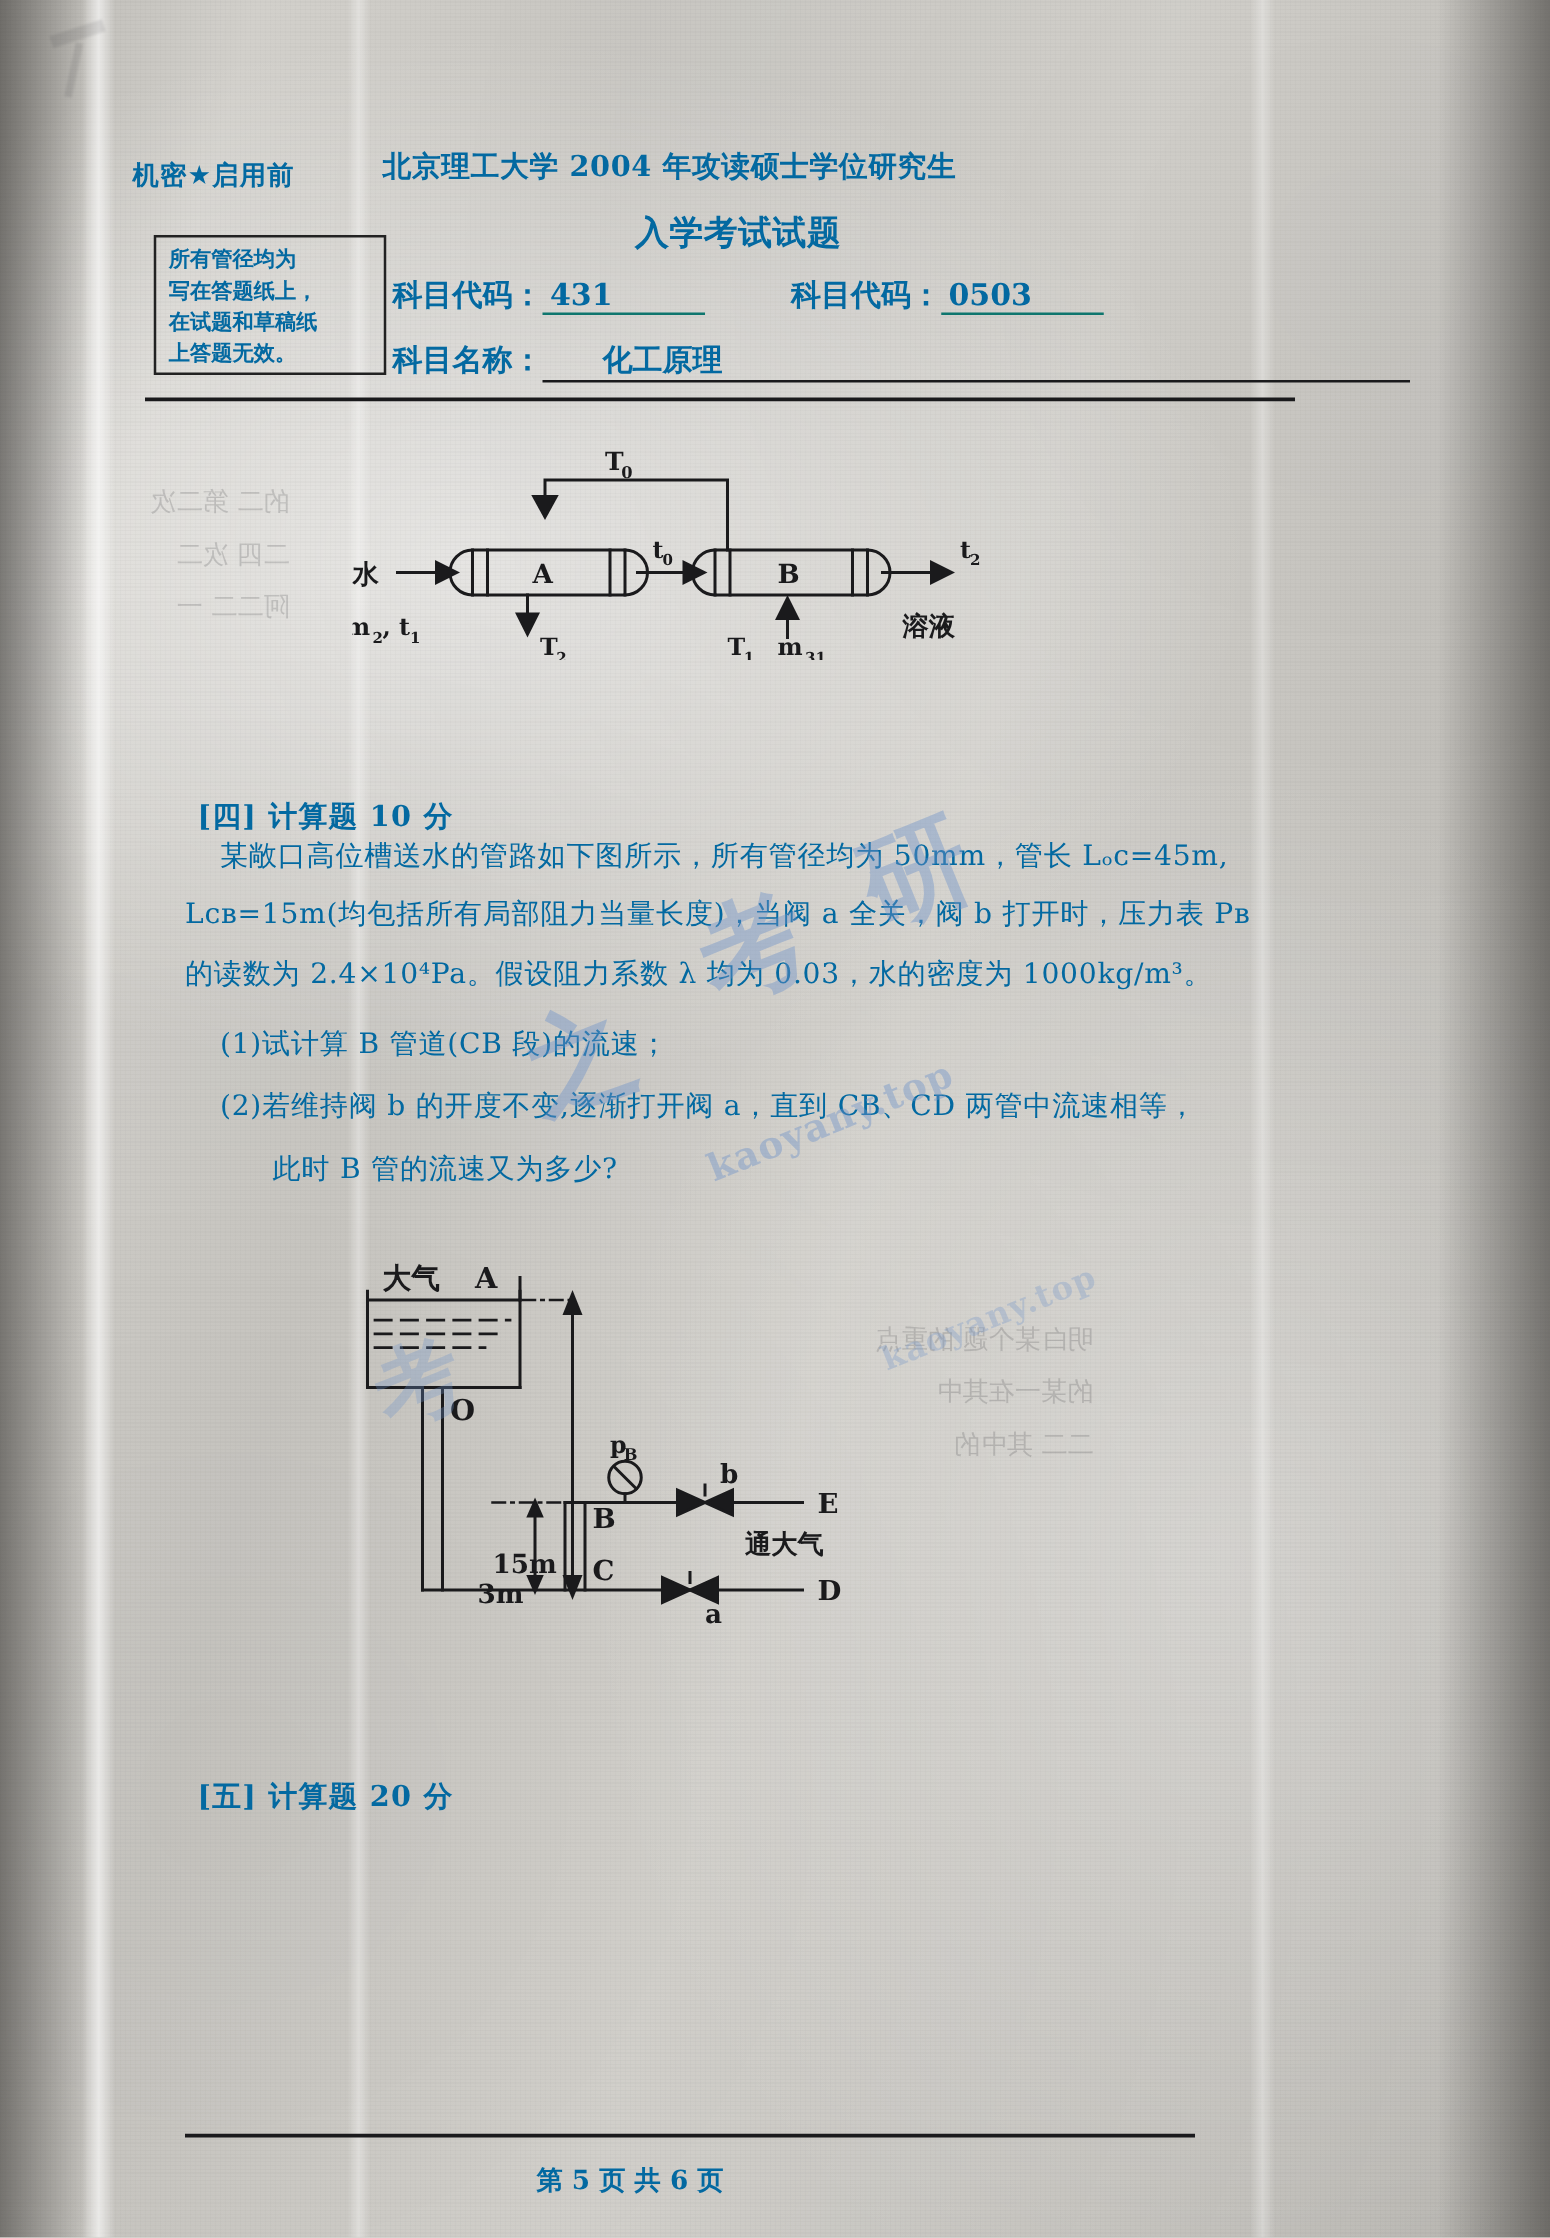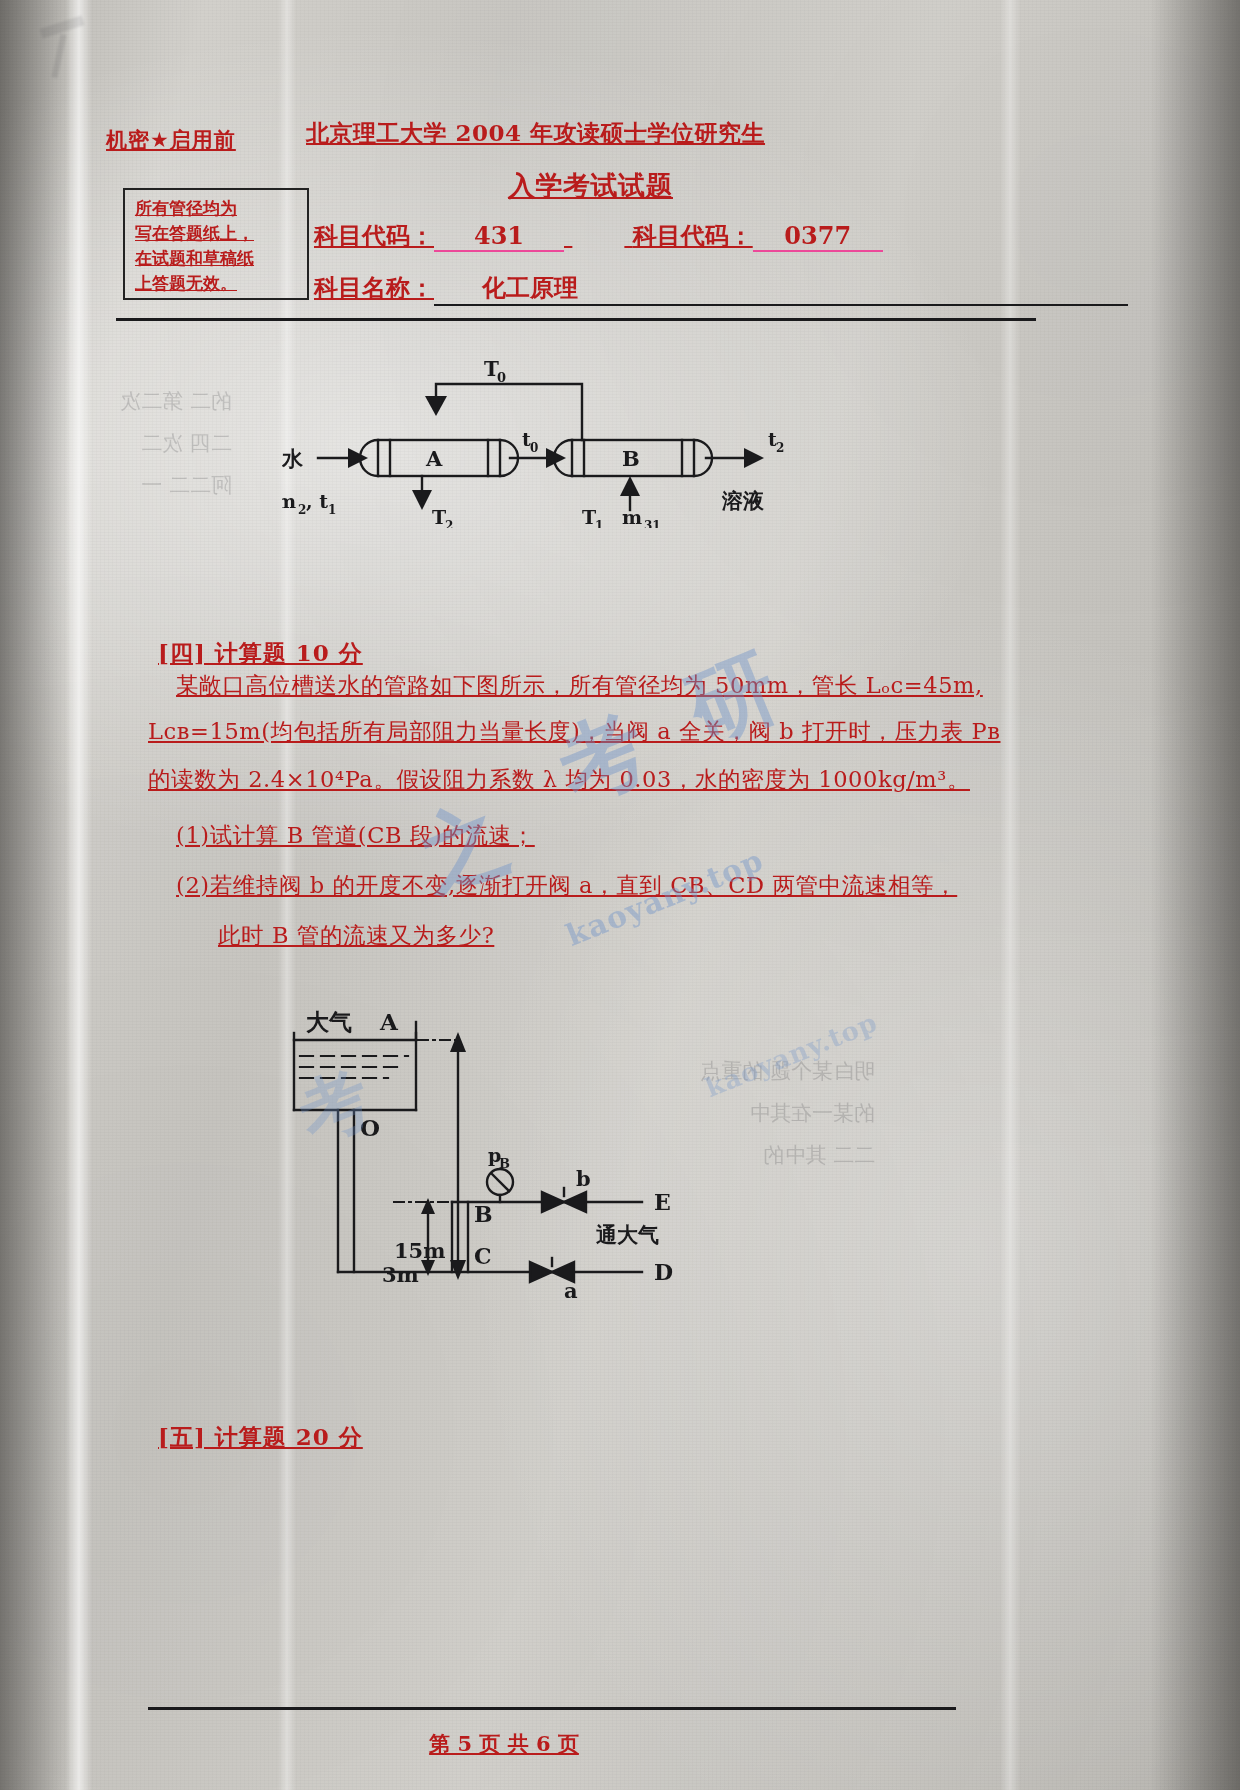--- a/index.html
+++ b/index.html
@@ -38,21 +38,21 @@
   }
   .darkedge{
     position:absolute;pointer-events:none;
     background:linear-gradient(90deg, rgba(50,48,45,.55), rgba(50,48,45,0));
   }
   
   #sheet{
     position:absolute;left:0;top:0;width:1240px;height:1790px;
     color:#1d1d1f;
   }
-  .ink{ color:#b91c1c;text-decoration:underline; }
+  .ink{ color:#0369a1; }
   
   .conf{
     position:absolute;left:106px;top:126px;
     font-size:21px;font-weight:700;letter-spacing:1px;
     font-family:"DejaVu Sans","Liberation Sans",sans-serif;
   }
   .title1{
     position:absolute;left:306px;top:118px;width:620px;
     font-size:23px;font-weight:700;letter-spacing:.5px;
     font-family:"DejaVu Serif","Liberation Serif",serif;
@@ -64,21 +64,21 @@
   }
   .noticebox{
     position:absolute;left:123px;top:188px;width:186px;height:112px;
     border:2px solid #222;
     padding:6px 8px 0 10px;box-sizing:border-box;
     font-size:17px;line-height:25px;font-weight:600;
   }
   .fieldrow{position:absolute;font-size:24px;font-weight:700;
     font-family:"DejaVu Serif","Liberation Serif",serif;}
   .fieldval{font-weight:700;text-decoration:none;padding:0 6px;}
-  .ul-short{display:inline-block;min-width:118px;border-bottom:2px solid #ec4899;text-align:center;}
+  .ul-short{display:inline-block;min-width:118px;border-bottom:2px solid #0f766e;text-align:left;}
   .ul-long{display:inline-block;min-width:470px;border-bottom:2px solid #1a1a1c;text-align:left;padding-left:48px;}
   .hrule{
     position:absolute;left:116px;width:920px;height:3px;background:#1a1a1c;
   }
   
   .ptext{
     position:absolute;
     font-size:22.5px;line-height:46px;letter-spacing:.6px;
     font-family:"DejaVu Serif","Liberation Serif",serif;
     white-space:nowrap;
@@ -145,21 +145,21 @@
   <div class="noticebox ink">
     <div>所有管径均为</div>
     <div>写在答题纸上，</div>
     <div>在试题和草稿纸</div>
     <div>上答题无效。</div>
   </div>
 
   <div class="fieldrow ink" style="left:314px;top:220px;">
     <span>科目代码：</span><span class="fieldval ul-short">431</span>
     <span style="display:inline-block;width:52px;"></span>
-    <span>科目代码：</span><span class="fieldval ul-short">0377</span>
+    <span>科目代码：</span><span class="fieldval ul-short">0503</span>
   </div>
 
   <div class="fieldrow ink" style="left:314px;top:272px;">
     <span>科目名称：</span><span class="fieldval ul-long" style="min-width:640px;">化工原理</span>
   </div>
 
   <div class="hrule" style="top:318px;"></div>
 
   <div style="position:absolute;left:282px;top:358px;">
     <svg width="520" height="170" viewBox="0 0 520 170">

